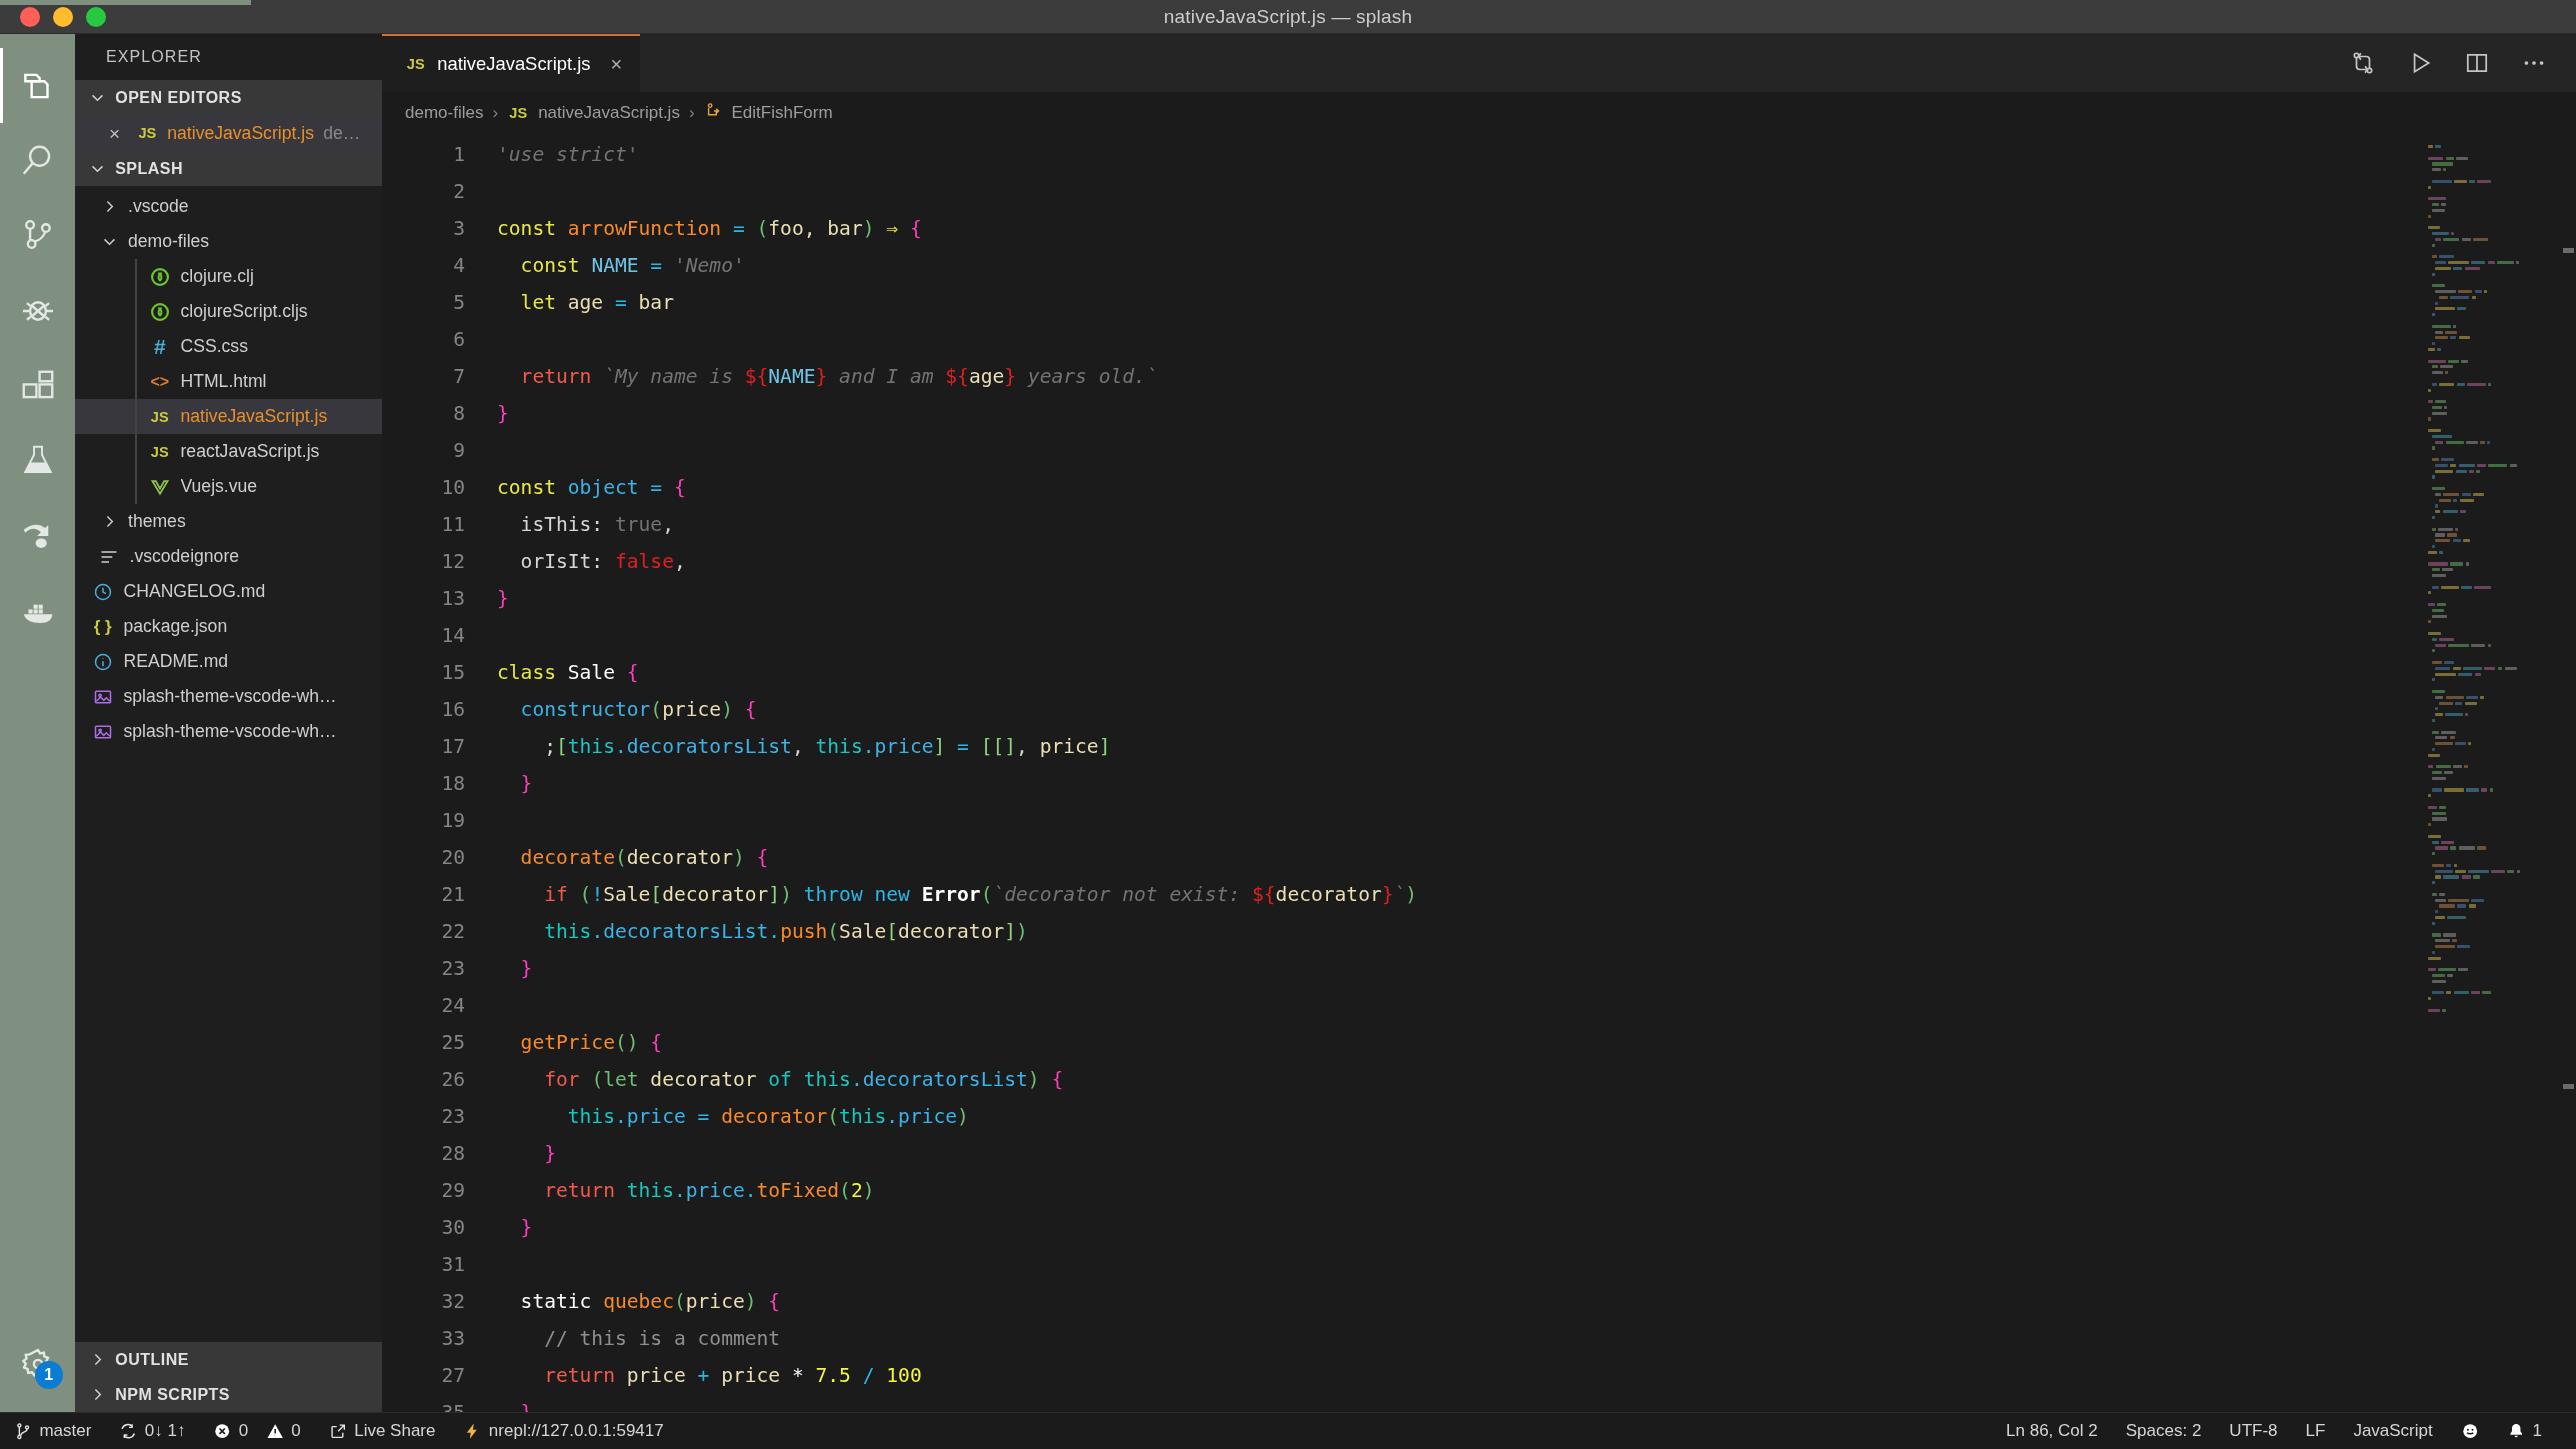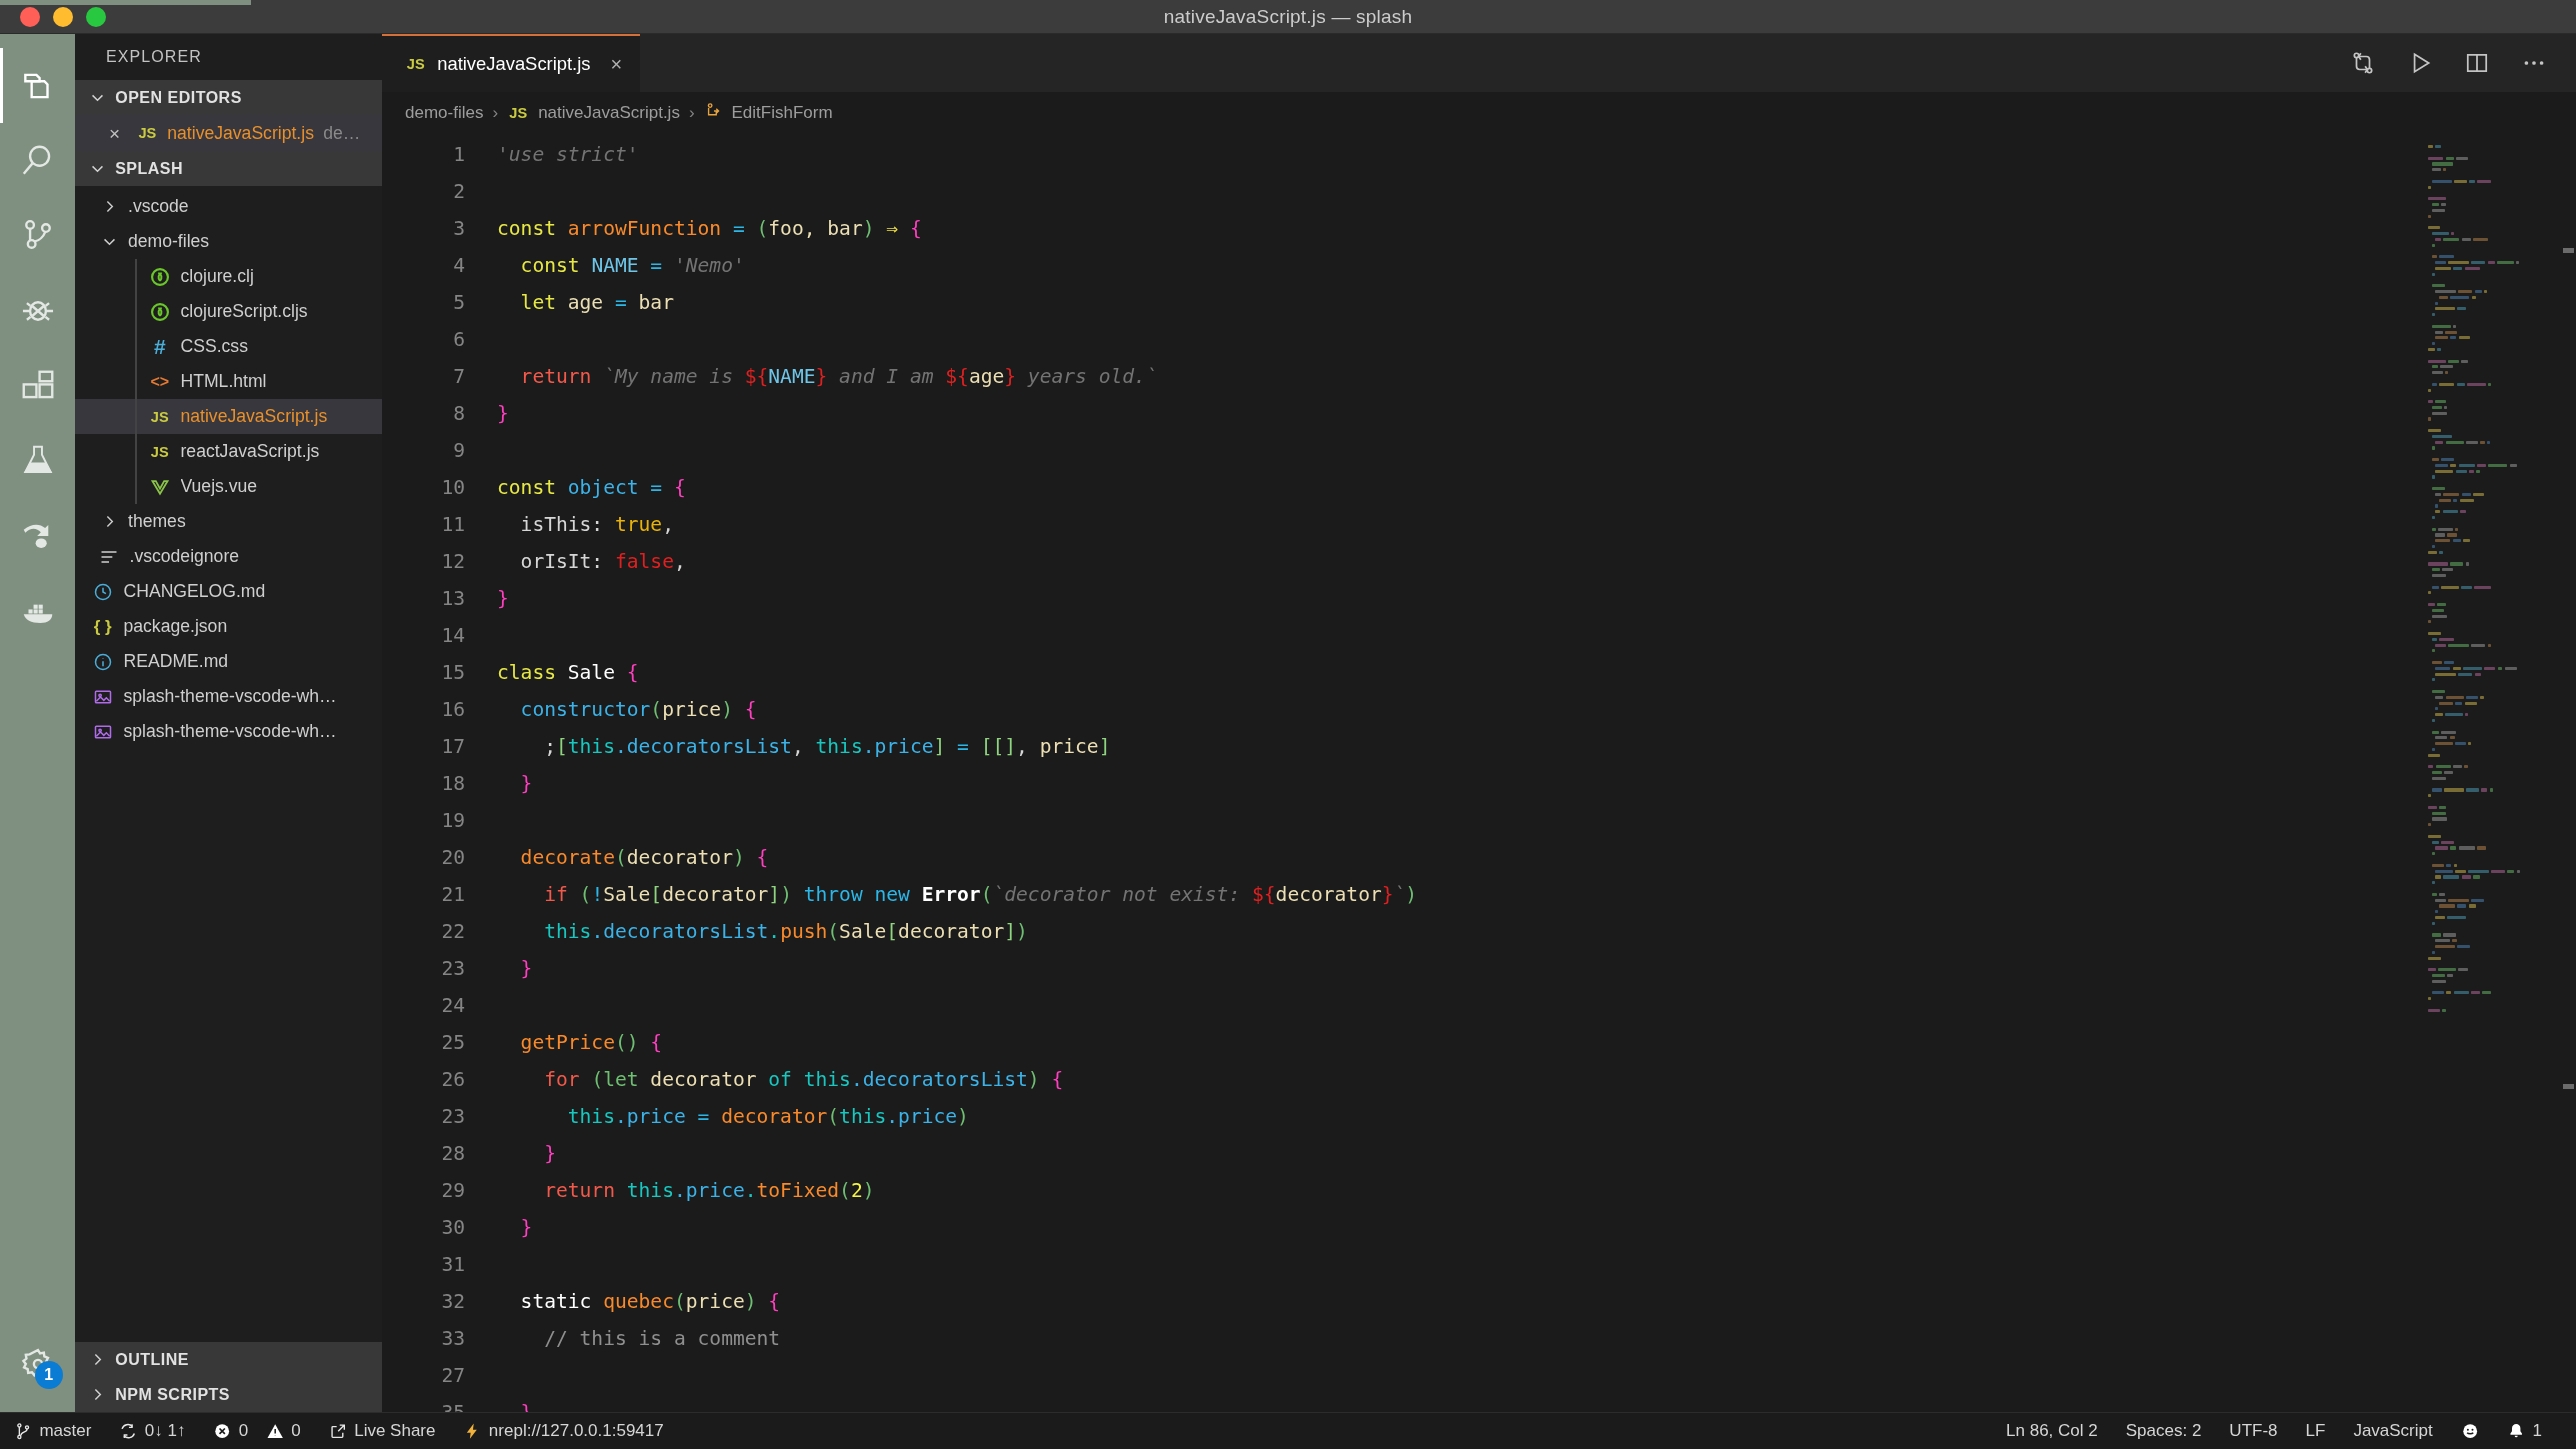--- a/index.html
+++ b/index.html
@@ -121,21 +121,21 @@
   .t-op    { color:#2bb7e8; }
   .t-param { color:#ecdfb4; }
   .t-arrow { color:#f0e040; }
   .t-brace { color:#ff3fc0; }
   .t-var   { color:#6fc5e8; }
   .t-this  { color:#17c7c0; }
   .t-prop  { color:#3bb3e8; }
   .t-white { color:#ffffff; }
   .t-paren { color:#6fbf73; }
   .t-brk   { color:#8fd47f; }
-  .t-true  { color:#eab308; }
+  .t-true  { color:#737373; }
   .t-false { color:#e02020; }
   .t-ret   { color:#f2594b; }
   .t-dollar{ color:#e02020; }
   .t-cmt   { color:#8f8f8f; }
   .t-num   { color:#f5f543; }
   .t-plain { color:#ecdfb4; }
   .t-throw { color:#2bb7e8; }
 
   
   .minimap {
@@ -530,21 +530,21 @@
           <div class="ln-row"><span class="ln">29</span><span class="lc">    <span class="t-ret">return</span> <span class="t-this">this</span><span class="t-prop">.price</span><span class="t-this">.</span><span class="t-fn">toFixed</span><span class="t-paren">(</span><span class="t-num">2</span><span class="t-paren">)</span></span></div>
 
           <div class="ln-row"><span class="ln">30</span><span class="lc">  <span class="t-brace">}</span></span></div>
 
           <div class="ln-row"><span class="ln">31</span><span class="lc"></span></div>
 
           <div class="ln-row"><span class="ln">32</span><span class="lc">  <span class="t-white">static</span> <span class="t-fn">quebec</span><span class="t-paren">(</span><span class="t-param">price</span><span class="t-paren">)</span> <span class="t-brace">{</span></span></div>
 
           <div class="ln-row"><span class="ln">33</span><span class="lc">    <span class="t-cmt">// this is a comment</span></span></div>
 
-          <div class="ln-row"><span class="ln">27</span></div>
+          <div class="ln-row"><span class="ln">27</span><span class="lc">    <span class="t-ret">return</span> <span class="t-param">price</span> <span class="t-op">+</span> <span class="t-param">price</span> <span class="t-white">*</span> <span class="t-num">7.5</span> <span class="t-op">/</span> <span class="t-num">100</span></span></div>
 
           <div class="ln-row"><span class="ln">35</span><span class="lc">  <span class="t-brace">}</span></span></div>
 
         </div>
 
         <div class="minimap">
           <div id="mm">
               <div class="mm-line" style="padding-left: 17px;">
                 <span class="mm-b" style="width: 4.6px; background: rgb(138, 122, 58); opacity: 0.85;"></span>
                 <span class="mm-b" style="width: 6.1px; background: rgb(58, 106, 122); opacity: 0.85;"></span>

